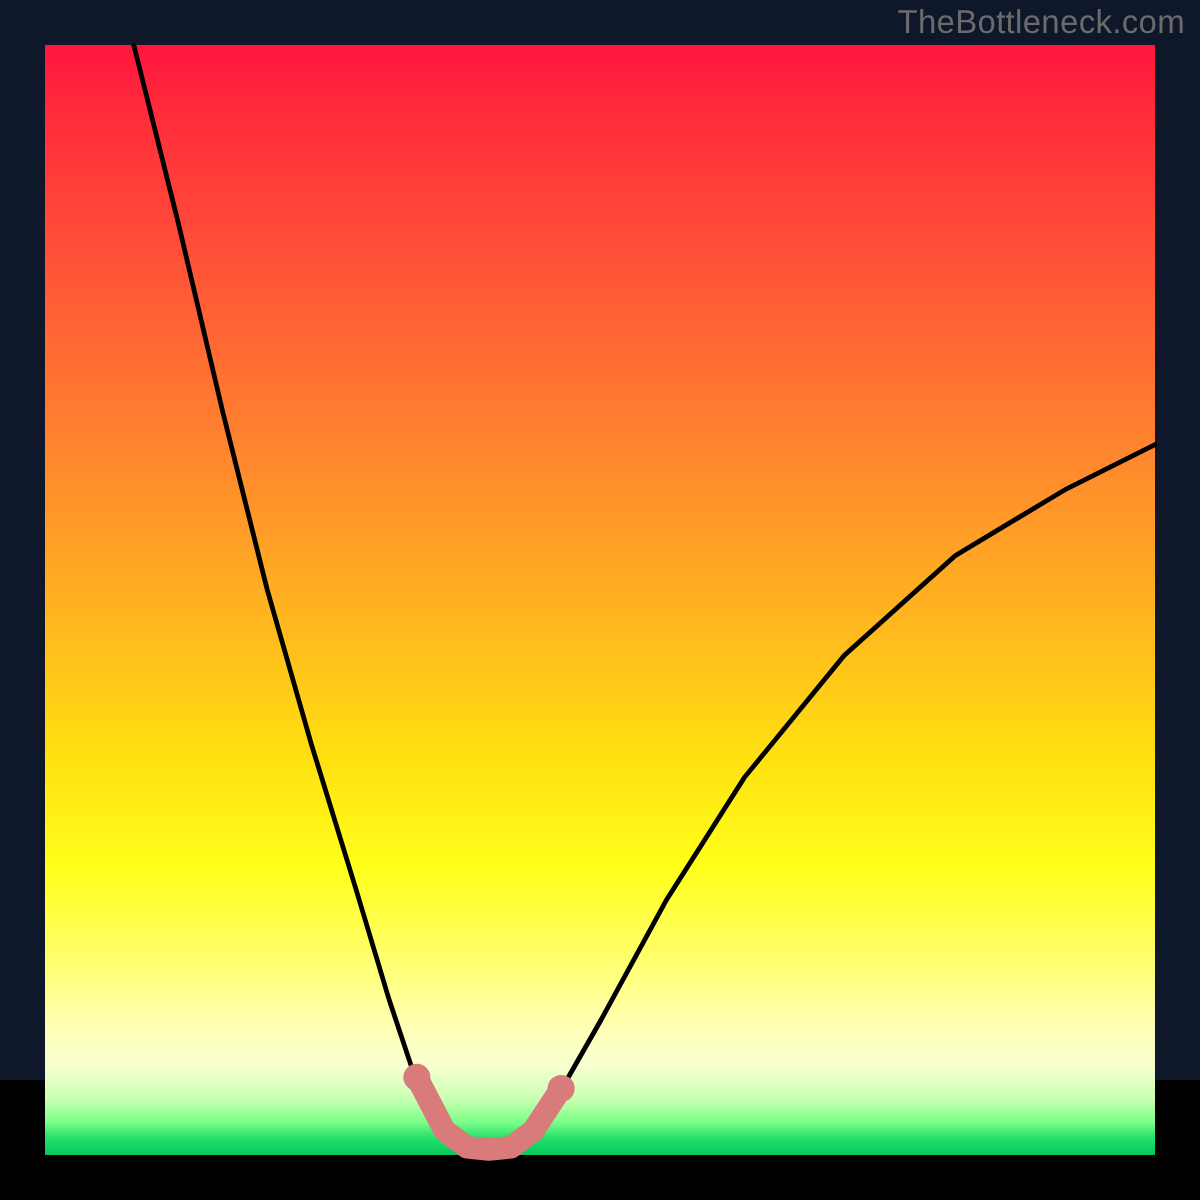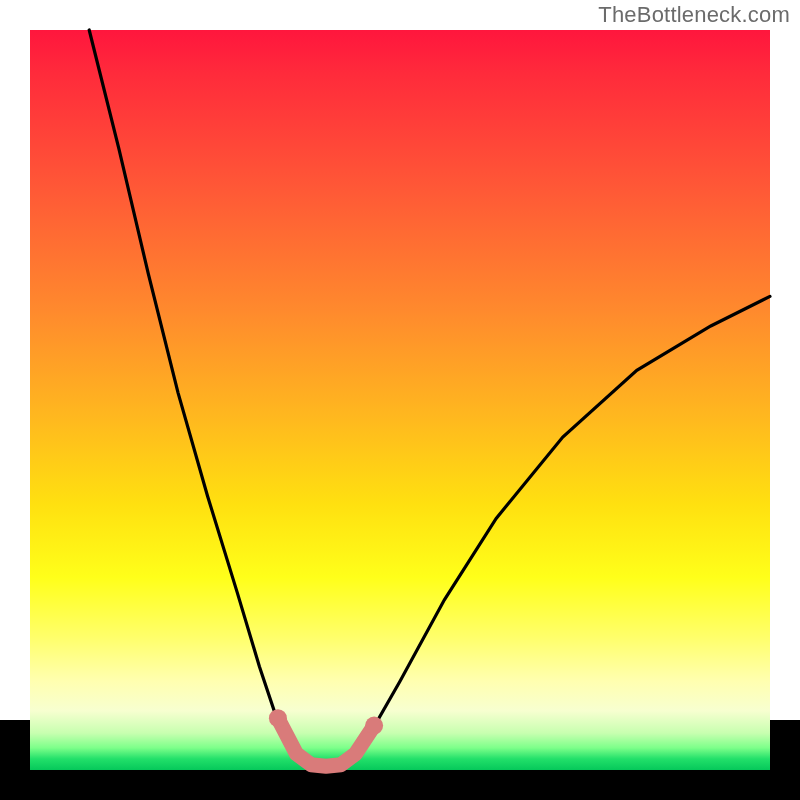--- a/index.html
+++ b/index.html
@@ -9,21 +9,21 @@
     height: 800px;
     background: #000;
     overflow: hidden;
   }
   .frame {
     position: absolute;
     left: 0;
     top: 0;
     width: 800px;
     height: 720px;
-    background: #ffffff;
+    background: #0f172a;
   }
   .plot {
     position: absolute;
     left: 30px;
     top: 30px;
     width: 740px;
     height: 740px;
     
     background: linear-gradient(to bottom,
       #ff163d 0%,

